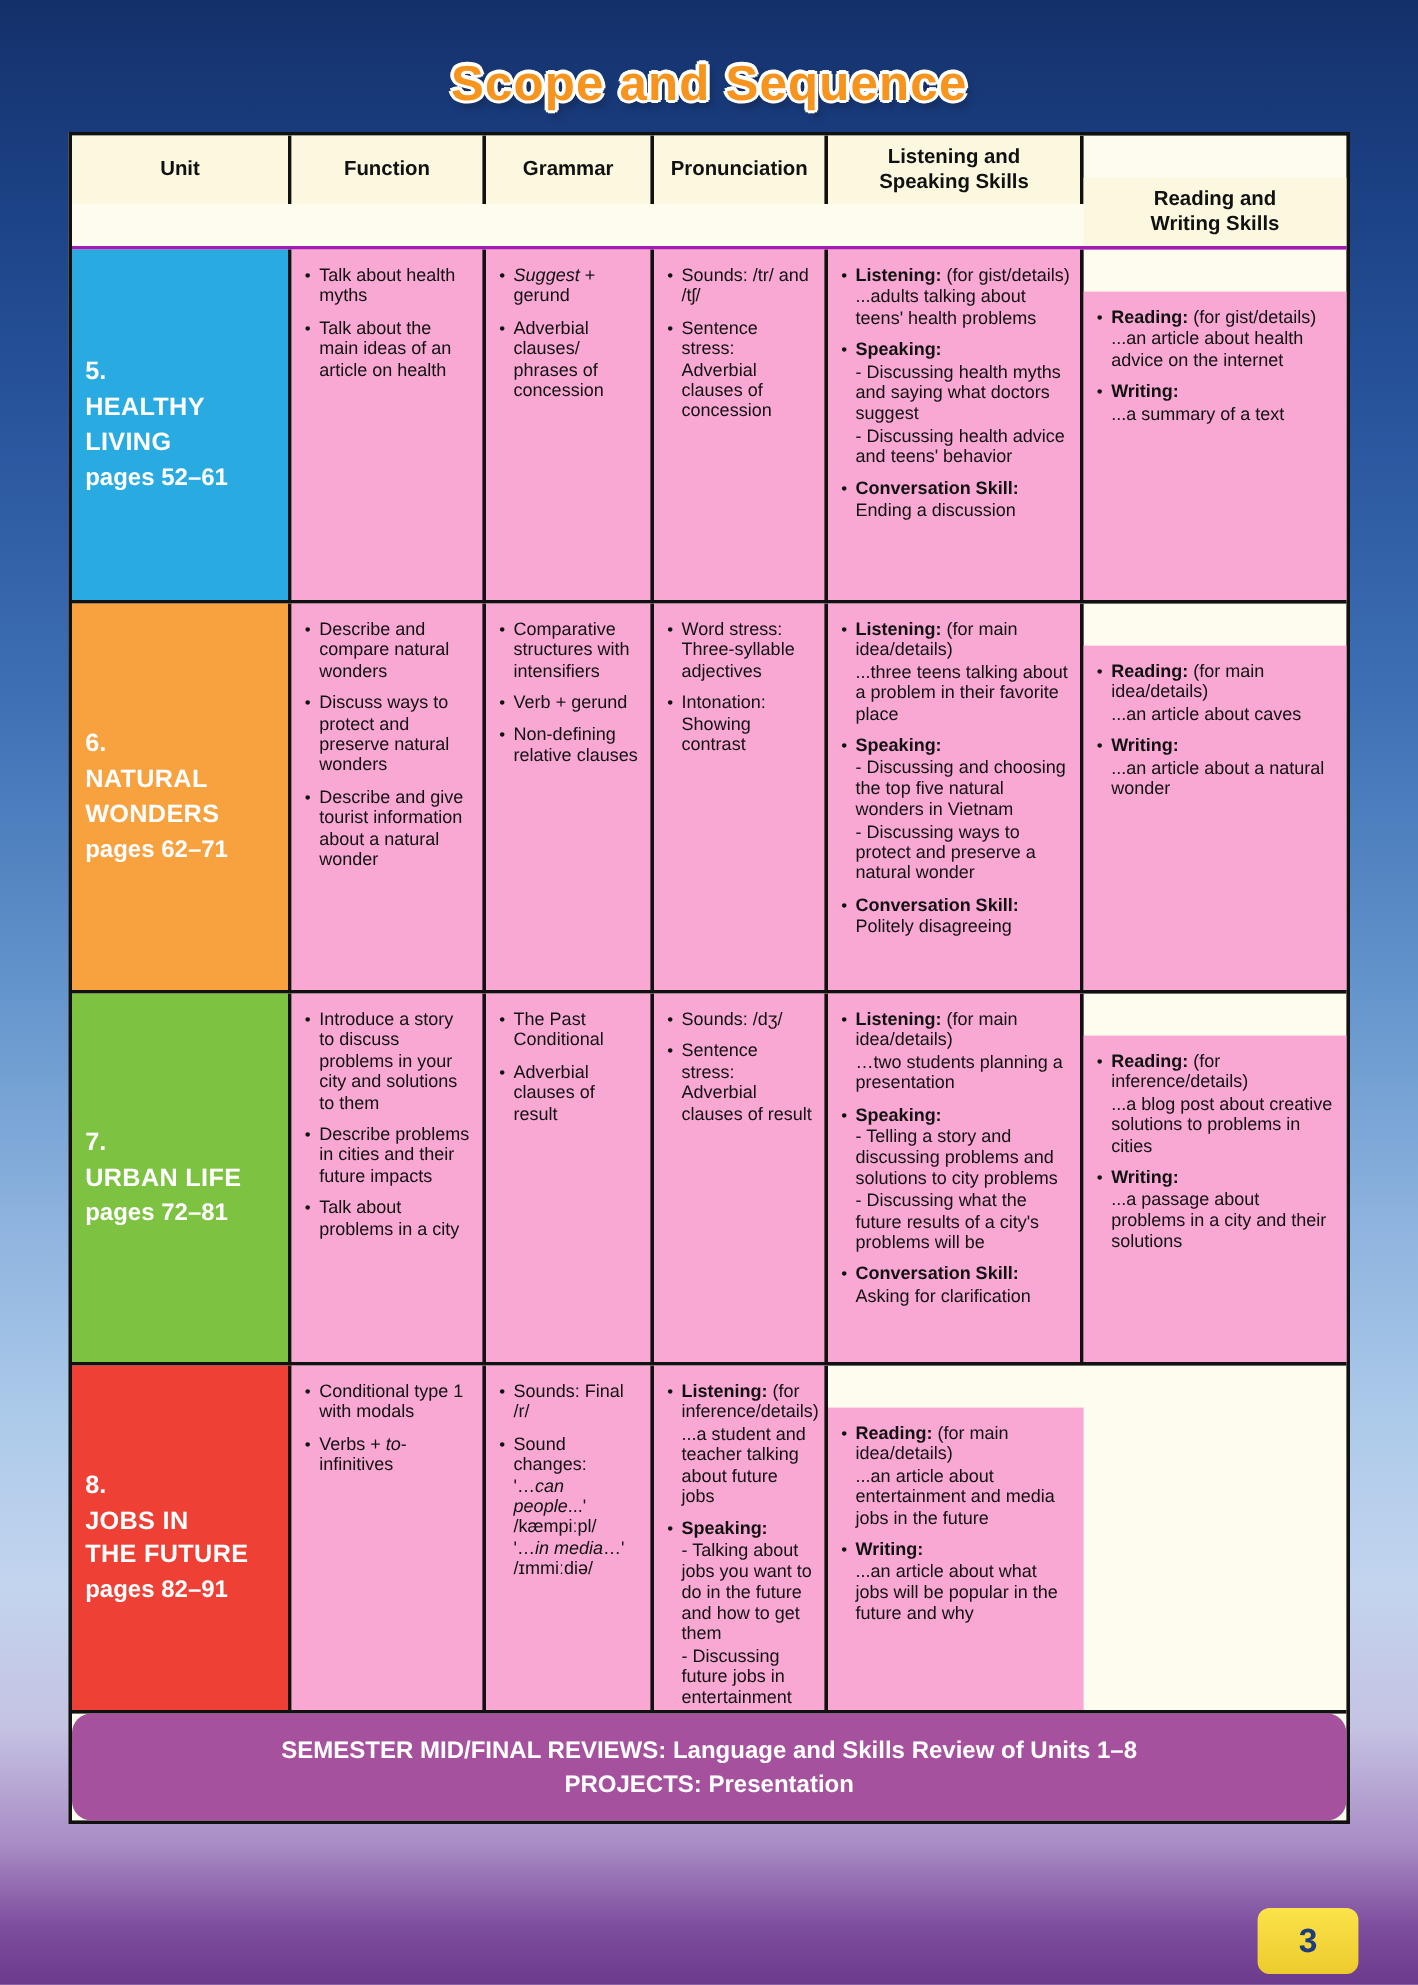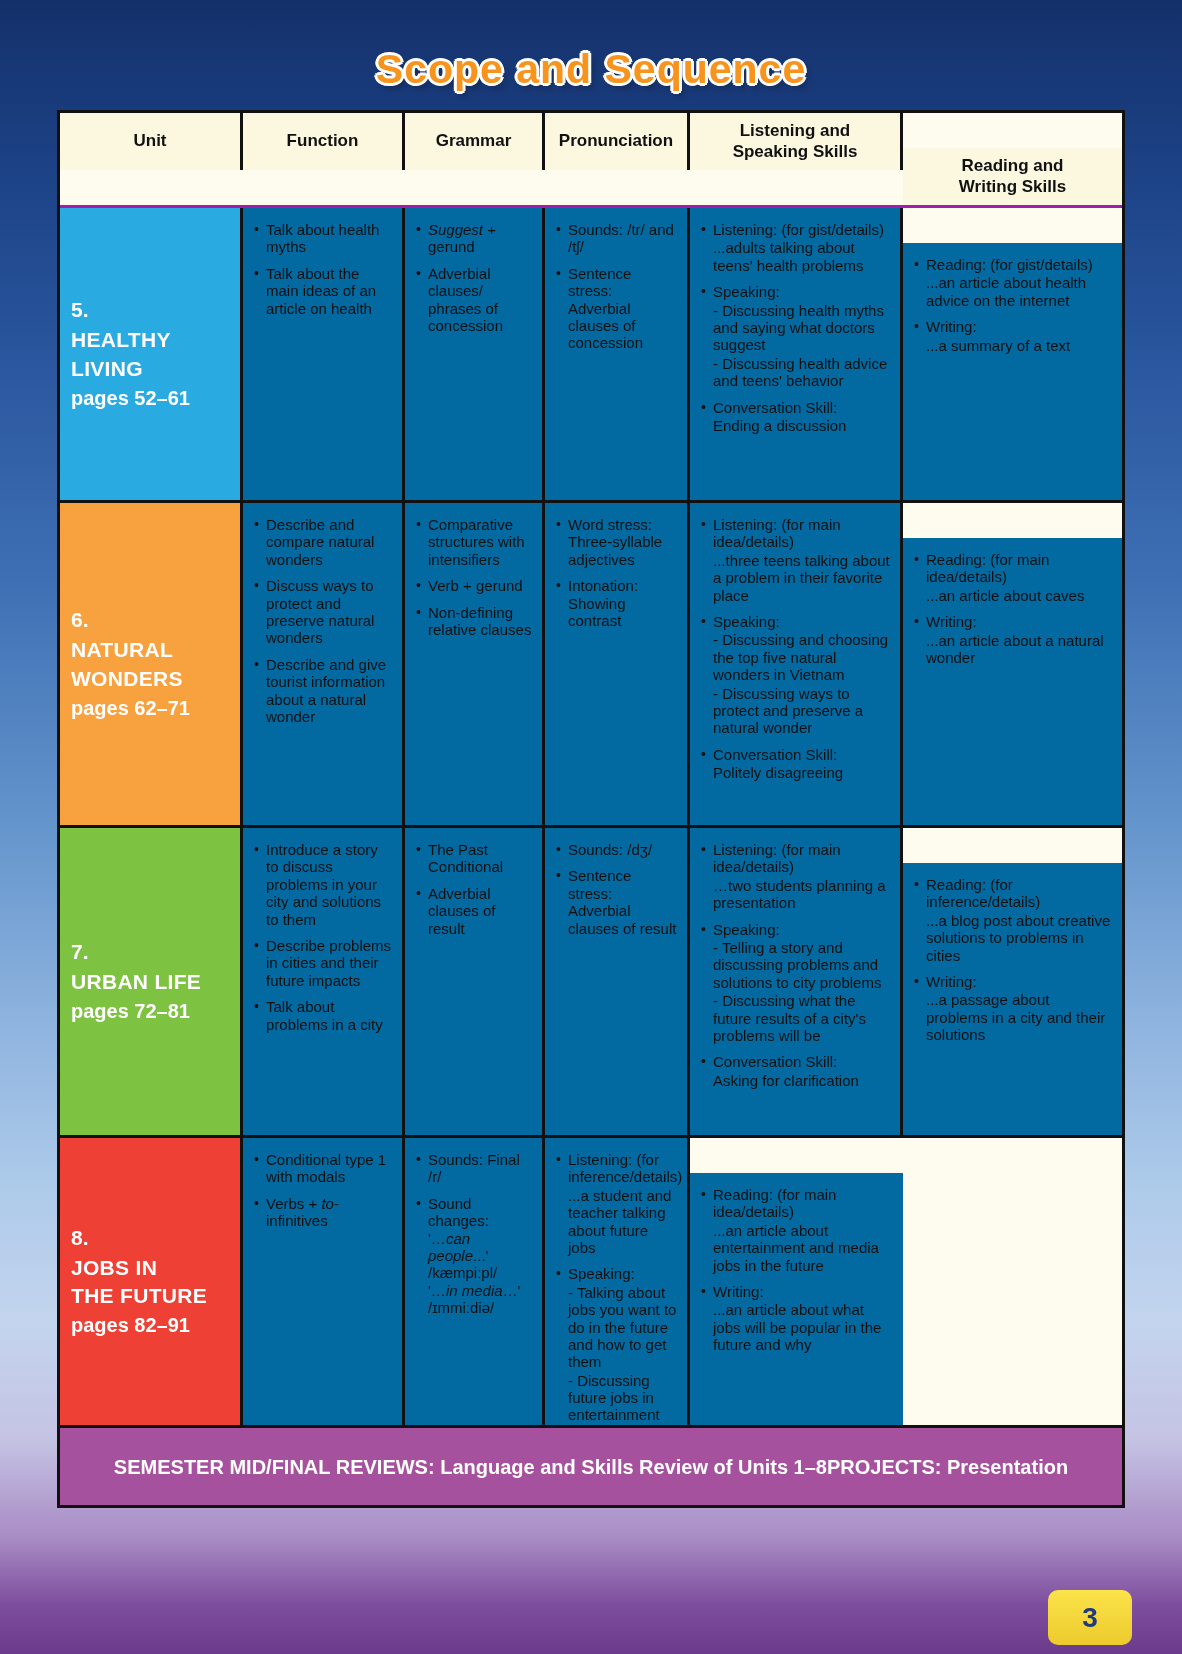--- a/index.html
+++ b/index.html
@@ -34,33 +34,33 @@
     text-align:center; font-weight:bold; font-size:17px; line-height:1.2;
     white-space:pre-line; background:#FBF8DF; color:#111;
   }
   .cell.unit {
     display:flex; flex-direction:column; justify-content:center;
     padding:10px 6px 10px 11px; color:#fff; font-weight:bold;
   }
   .unit-number { font-size:21px; margin-bottom:4px; }
   .unit-name { font-size:21px; line-height:1.35; white-space:pre-line; letter-spacing:.3px; }
   .unit-pages { font-size:20px; margin-top:4px; }
-  .cell.body { padding:13px 8px 8px 10px; font-size:15px; line-height:1.16; color:#111; background:#0369a1; }
+  .cell.body { padding:13px 8px 8px 10px; font-size:15px; line-height:1.16; color:#111; background:#f9a8d4; }
   ul.blist, ul.slist { list-style:none; }
   ul.blist li, ul.slist li { position:relative; padding-left:13px; margin-bottom:9px; }
   ul.blist li::before, ul.slist li::before {
     content:"\2022"; position:absolute; left:1px; top:0; font-size:14px;
   }
-  .b { font-weight:normal; }
+  .b { font-weight:bold; }
   .it { font-style:italic;margin-top:25px; }
   .ln { margin-top:1px; }
   .footer-row {
-    background:#A6519E; height:77px; display:flex; flex-direction:row;
+    background:#A6519E; height:89px; display:flex; flex-direction:column;
     justify-content:center; align-items:center; text-align:center;
-    color:#fff; font-weight:bold; font-size:20px; line-height:1.4;
+    color:#fff; font-weight:bold; font-size:20px; line-height:1.4;border-radius:16px;
   }
   .page-num {
     position:absolute; right:50px; bottom:9px; width:84px; height:55px;
     background:linear-gradient(180deg,#FBE34A,#EDCB2D); border-radius:10px;
     display:flex; align-items:center; justify-content:center;
     color:#1E3C7C; font-size:28px; font-weight:bold;
   }
 </style>
 </head>
 <body>

